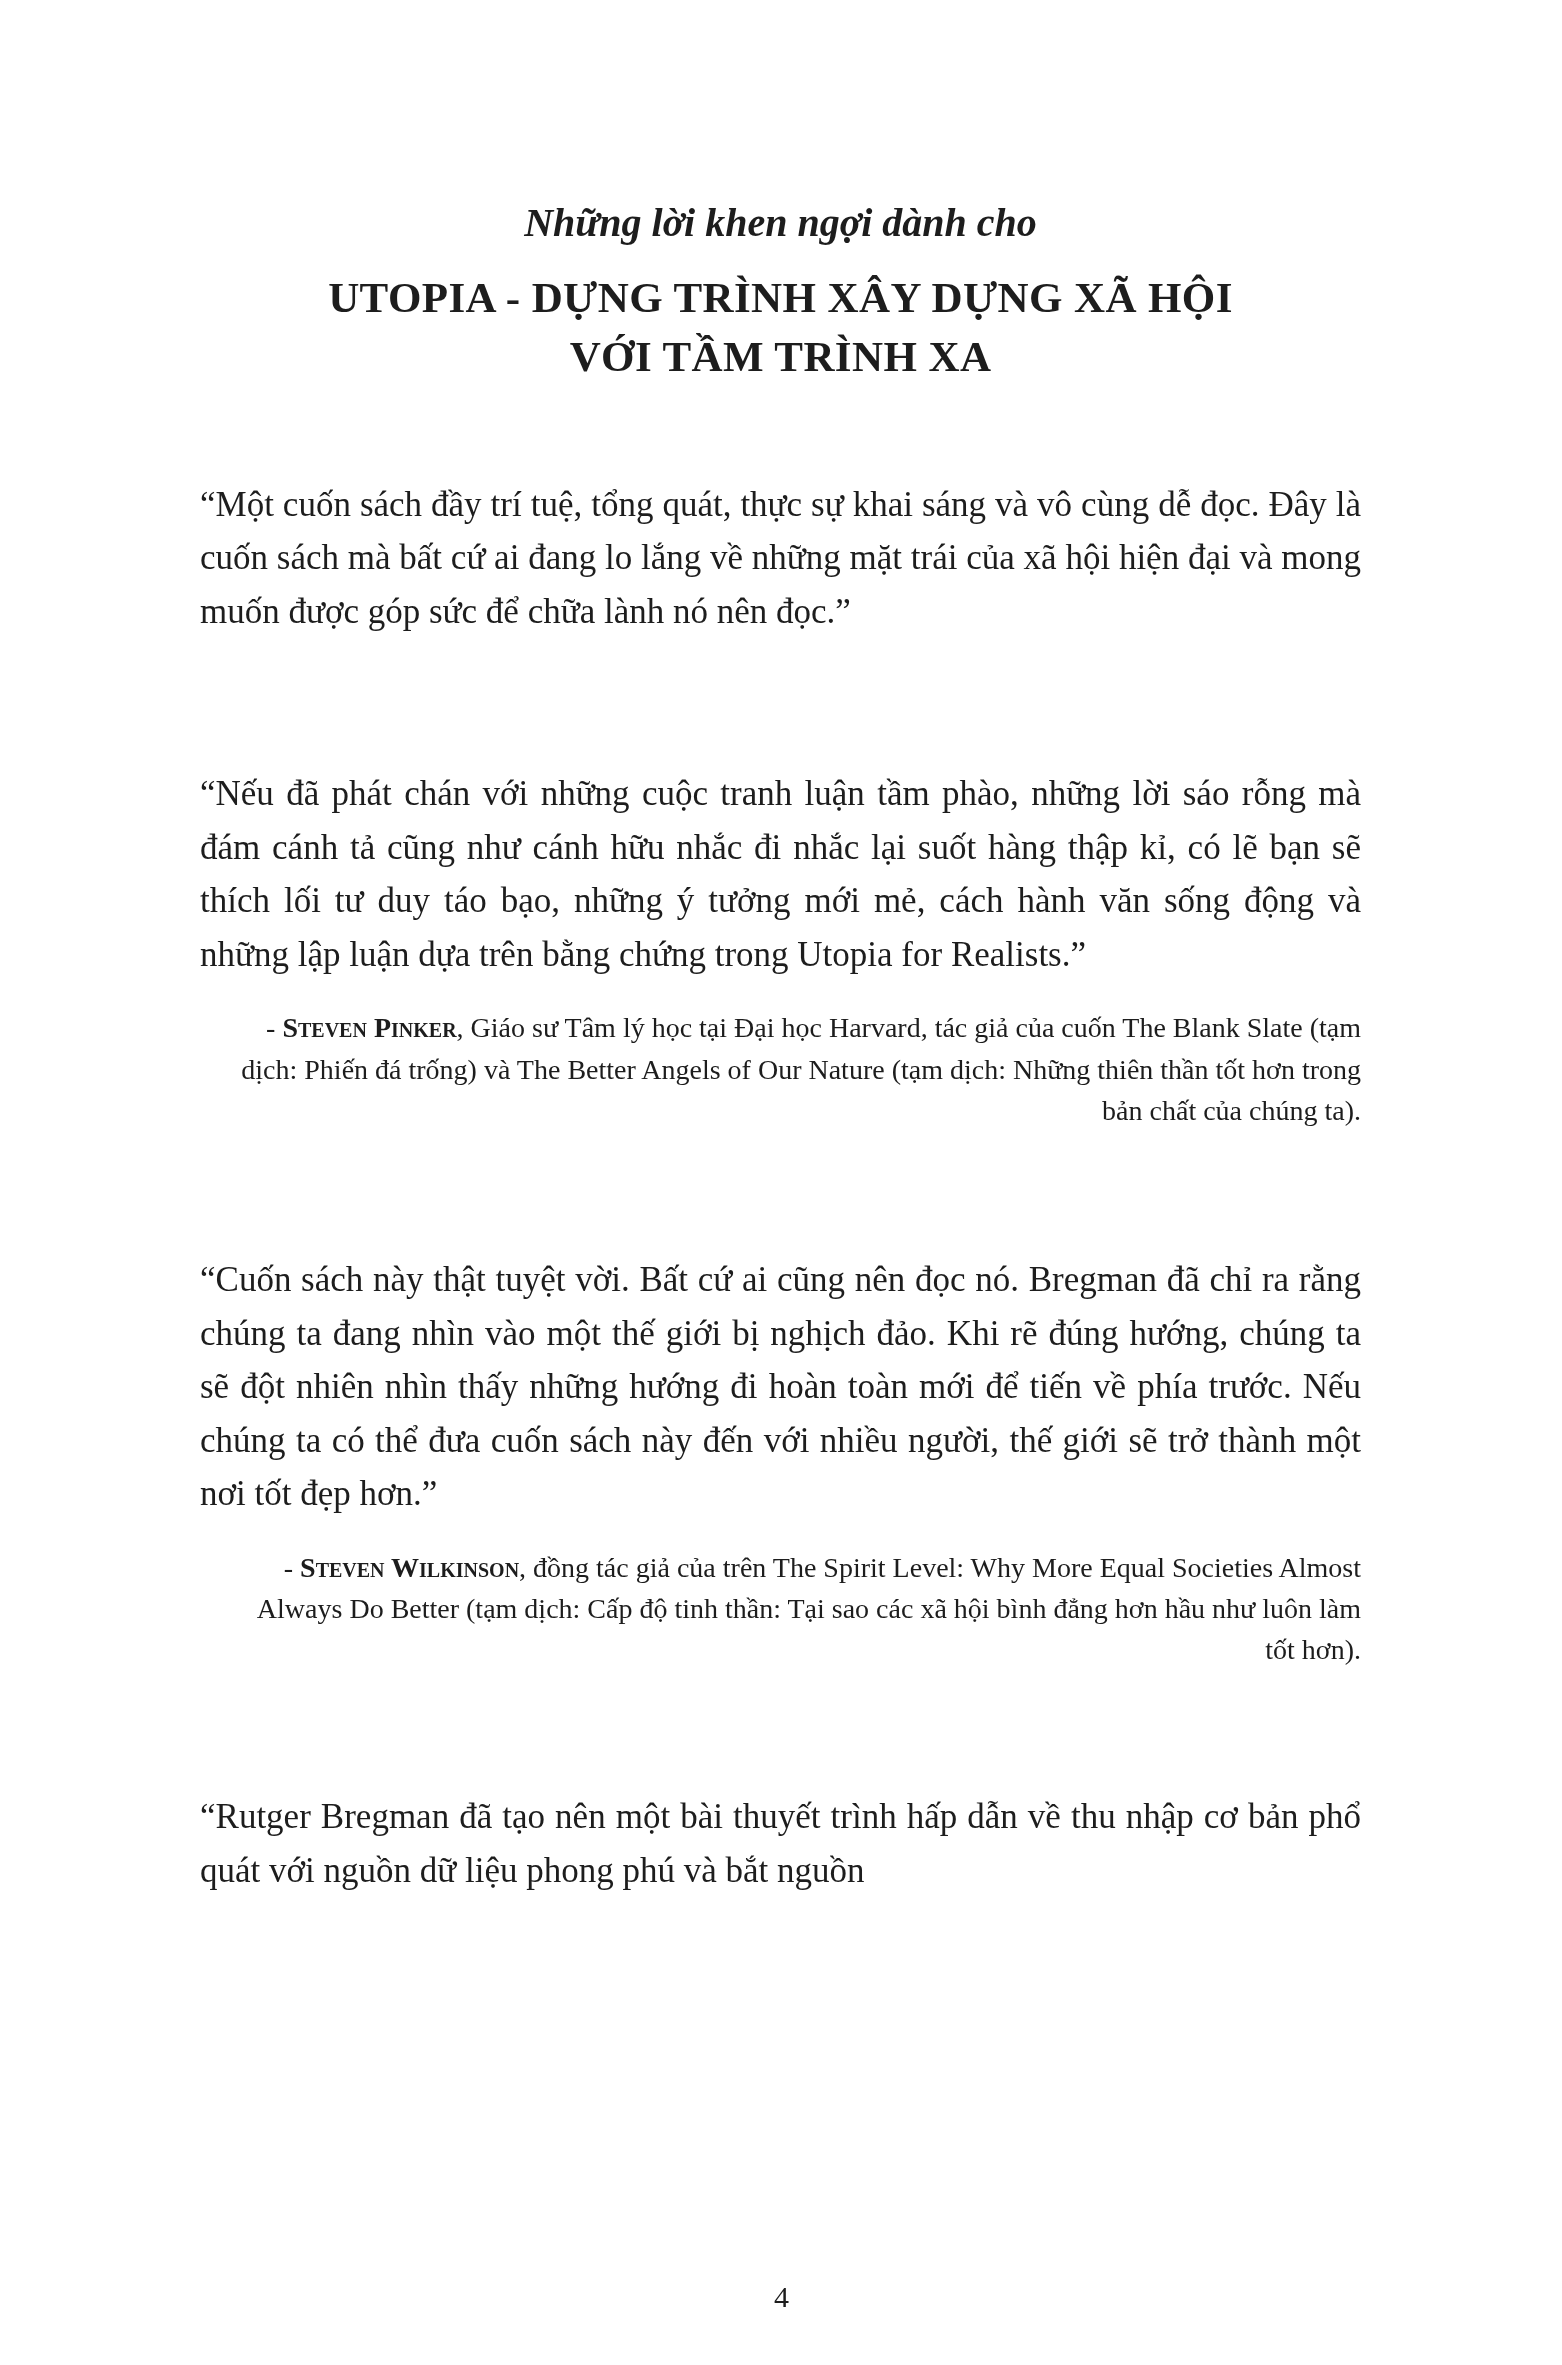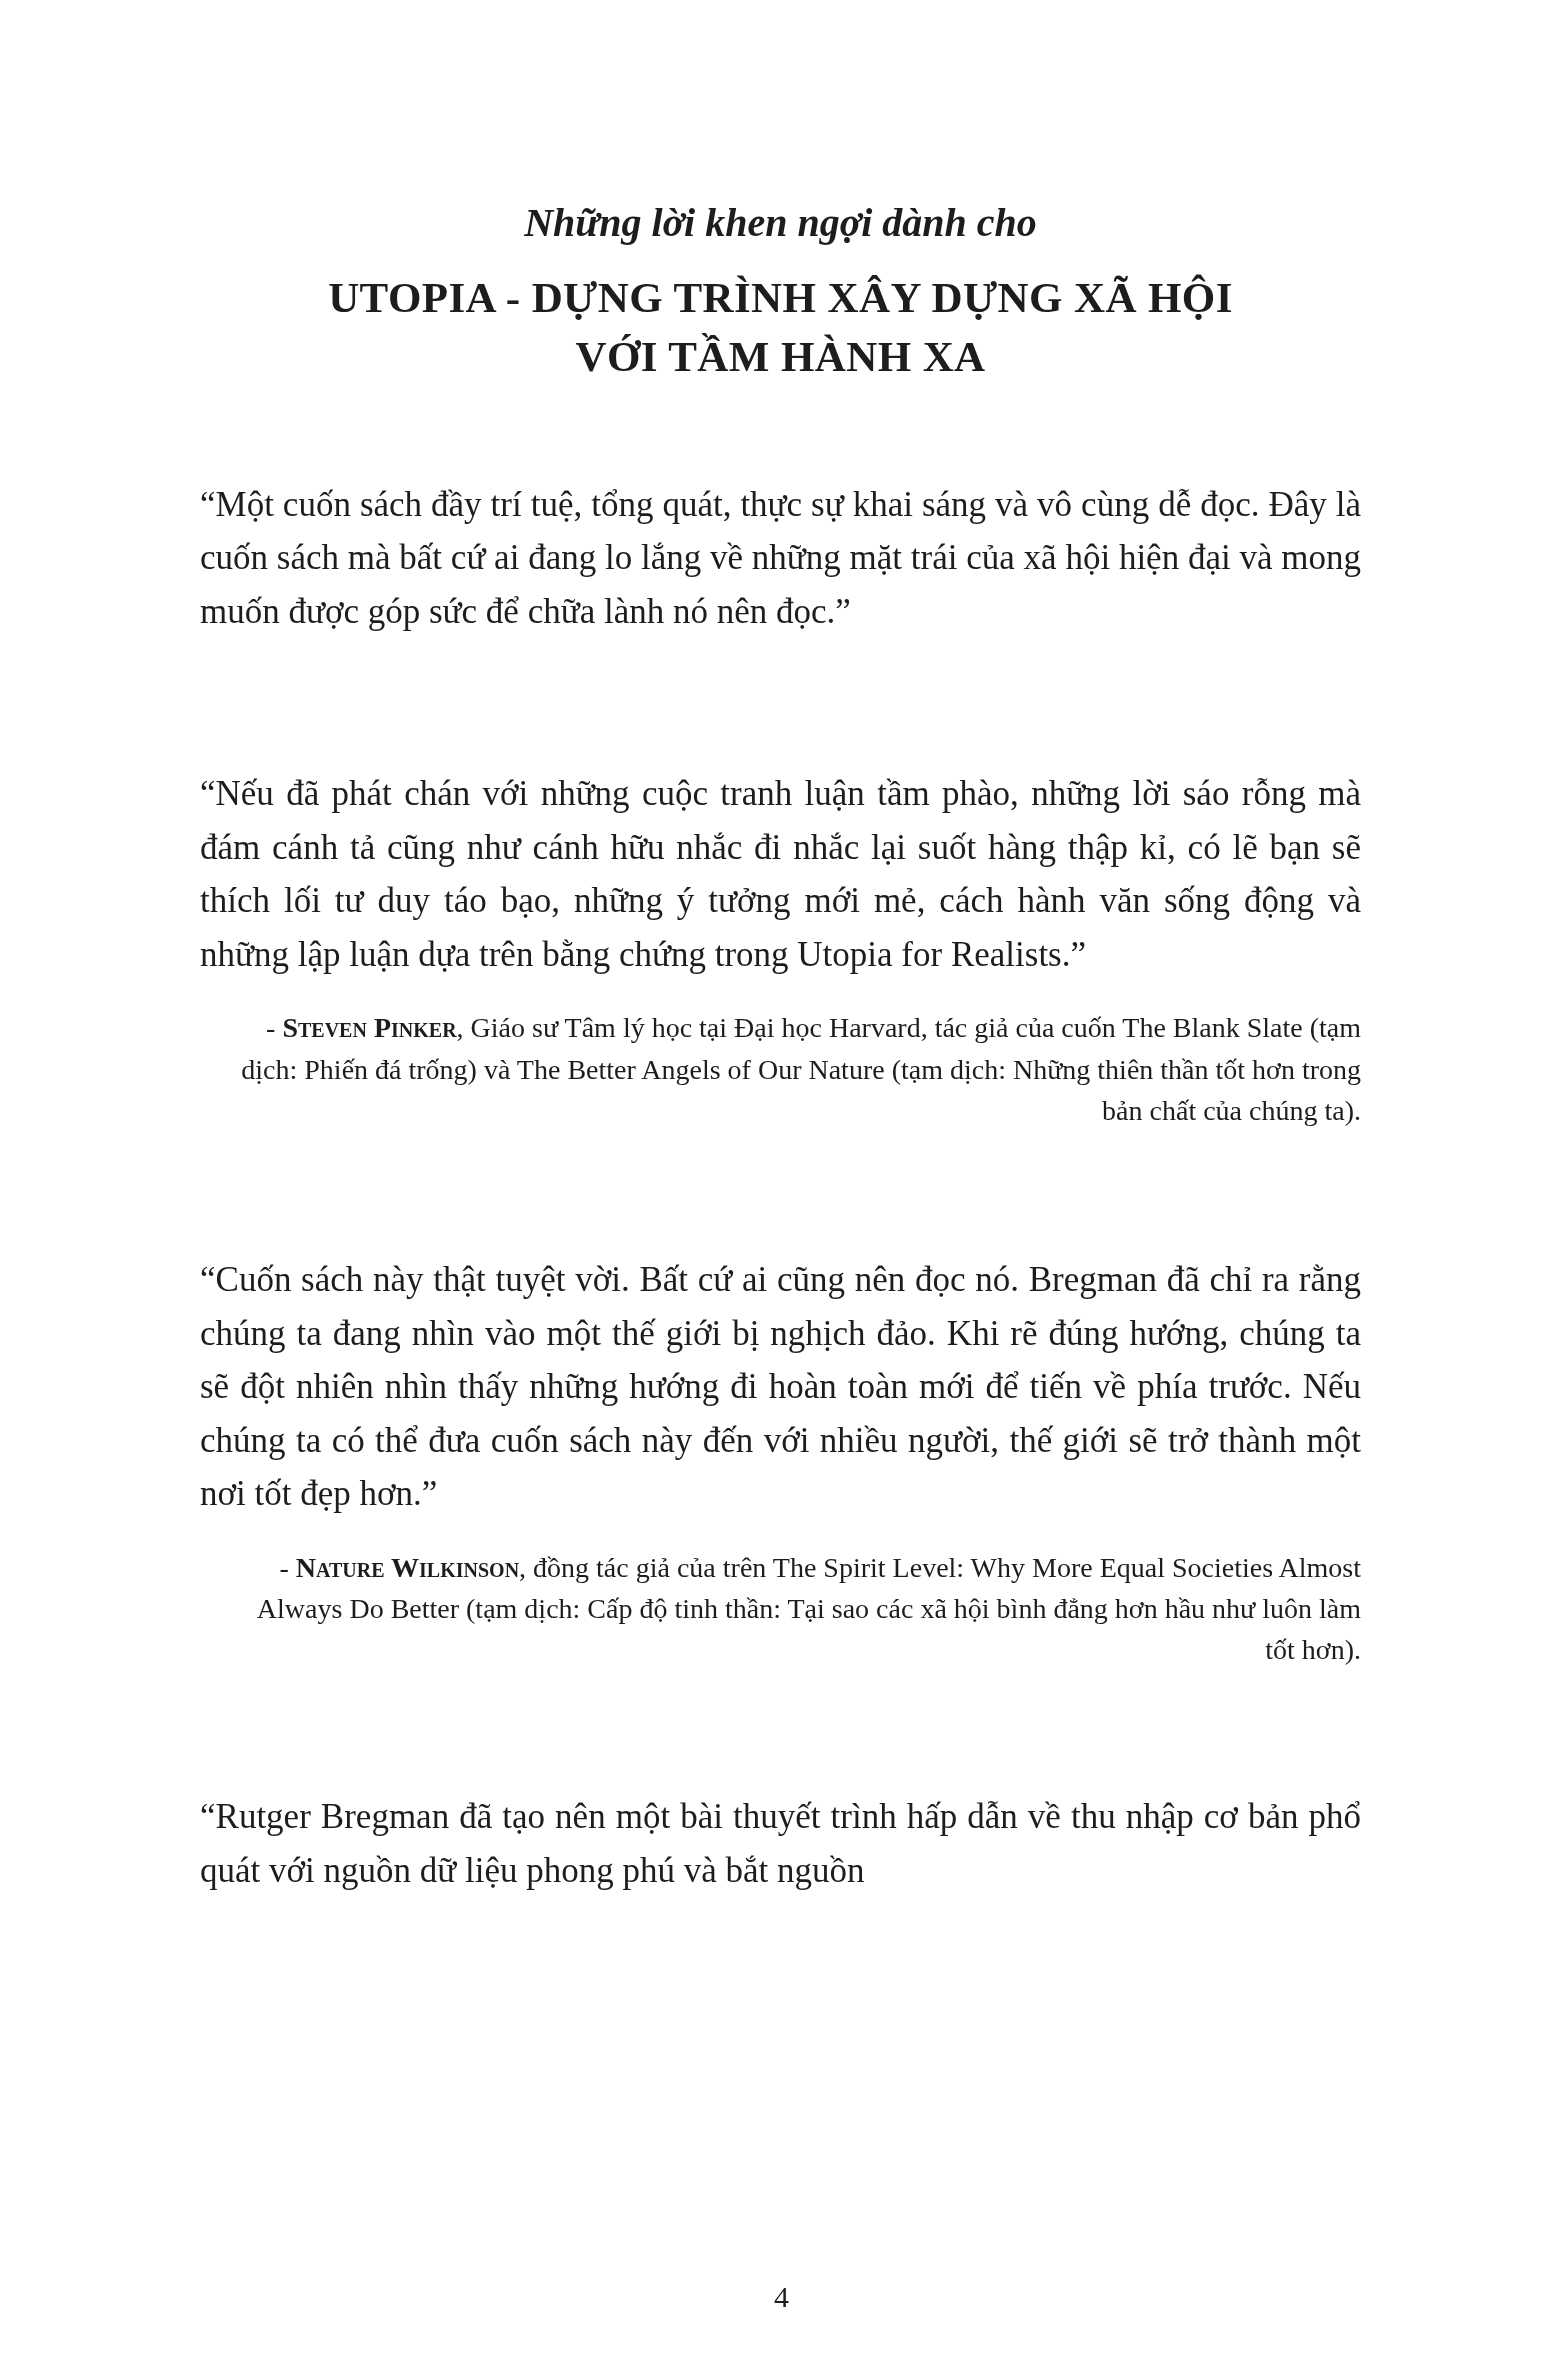--- a/index.html
+++ b/index.html
@@ -70,35 +70,35 @@
 </head>
 <body>
 
 <main class="page">
   <div class="content">
 
     <p class="pretitle">Những lời khen ngợi dành cho</p>
 
     <h1 class="title">
       <span class="title-line">UTOPIA - DỰNG TRÌNH XÂY DỰNG XÃ HỘI</span>
-      <span class="title-line">VỚI TẦM HÀNH XA</span>
+      <span class="title-line">VỚI TẦM TRÌNH XA</span>
     </h1>
 
     <section class="quote-block qb-1">
       <p class="quote"><span class="seg-normal">“Một cuốn sách đầy trí tuệ, tổng quát, thực sự khai sáng và vô cùng dễ đọc. Đây là cuốn sách mà bất cứ ai đang lo lắng về những mặt trái của xã hội hiện đại và mong muốn được góp sức để chữa lành nó nên đọc.”</span></p>
     </section>
 
     <section class="quote-block qb-2">
       <p class="quote"><span class="seg-normal">“Nếu đã phát chán với những cuộc tranh luận tầm phào, những lời sáo rỗng mà đám cánh tả cũng như cánh hữu nhắc đi nhắc lại suốt hàng thập kỉ, có lẽ bạn sẽ thích lối tư duy táo bạo, những ý tưởng mới mẻ, cách hành văn sống động và những lập luận dựa trên bằng chứng trong </span><span class="seg-italic">Utopia for Realists</span><span class="seg-normal">.”</span></p>
       <p class="attribution"><span class="seg-normal">- </span><span class="seg-name">Steven Pinker</span><span class="seg-normal">, Giáo sư Tâm lý học tại Đại học Harvard, tác giả của cuốn </span><span class="seg-italic">The Blank Slate</span><span class="seg-normal"> (tạm dịch: Phiến đá trống) và </span><span class="seg-italic">The Better Angels of Our Nature</span><span class="seg-normal"> (tạm dịch: Những thiên thần tốt hơn trong bản chất của chúng ta).</span></p>
     </section>
 
     <section class="quote-block qb-3">
       <p class="quote"><span class="seg-normal">“Cuốn sách này thật tuyệt vời. Bất cứ ai cũng nên đọc nó. Bregman đã chỉ ra rằng chúng ta đang nhìn vào một thế giới bị nghịch đảo. Khi rẽ đúng hướng, chúng ta sẽ đột nhiên nhìn thấy những hướng đi hoàn toàn mới để tiến về phía trước. Nếu chúng ta có thể đưa cuốn sách này đến với nhiều người, thế giới sẽ trở thành một nơi tốt đẹp hơn.”</span></p>
-      <p class="attribution"><span class="seg-normal">- </span><span class="seg-name">Nature Wilkinson</span><span class="seg-normal">, đồng tác giả của trên </span><span class="seg-italic">The Spirit Level: Why More Equal Societies Almost Always Do Better</span><span class="seg-normal"> (tạm dịch: Cấp độ tinh thần: Tại sao các xã hội bình đẳng hơn hầu như luôn làm tốt hơn).</span></p>
+      <p class="attribution"><span class="seg-normal">- </span><span class="seg-name">Steven Wilkinson</span><span class="seg-normal">, đồng tác giả của trên </span><span class="seg-italic">The Spirit Level: Why More Equal Societies Almost Always Do Better</span><span class="seg-normal"> (tạm dịch: Cấp độ tinh thần: Tại sao các xã hội bình đẳng hơn hầu như luôn làm tốt hơn).</span></p>
     </section>
 
     <section class="quote-block qb-4">
       <p class="quote"><span class="seg-normal">“Rutger Bregman đã tạo nên một bài thuyết trình hấp dẫn về thu nhập cơ bản phổ quát với nguồn dữ liệu phong phú và bắt nguồn</span></p>
     </section>
 
   </div>
 
   <div class="page-number">4</div>
 </main>

